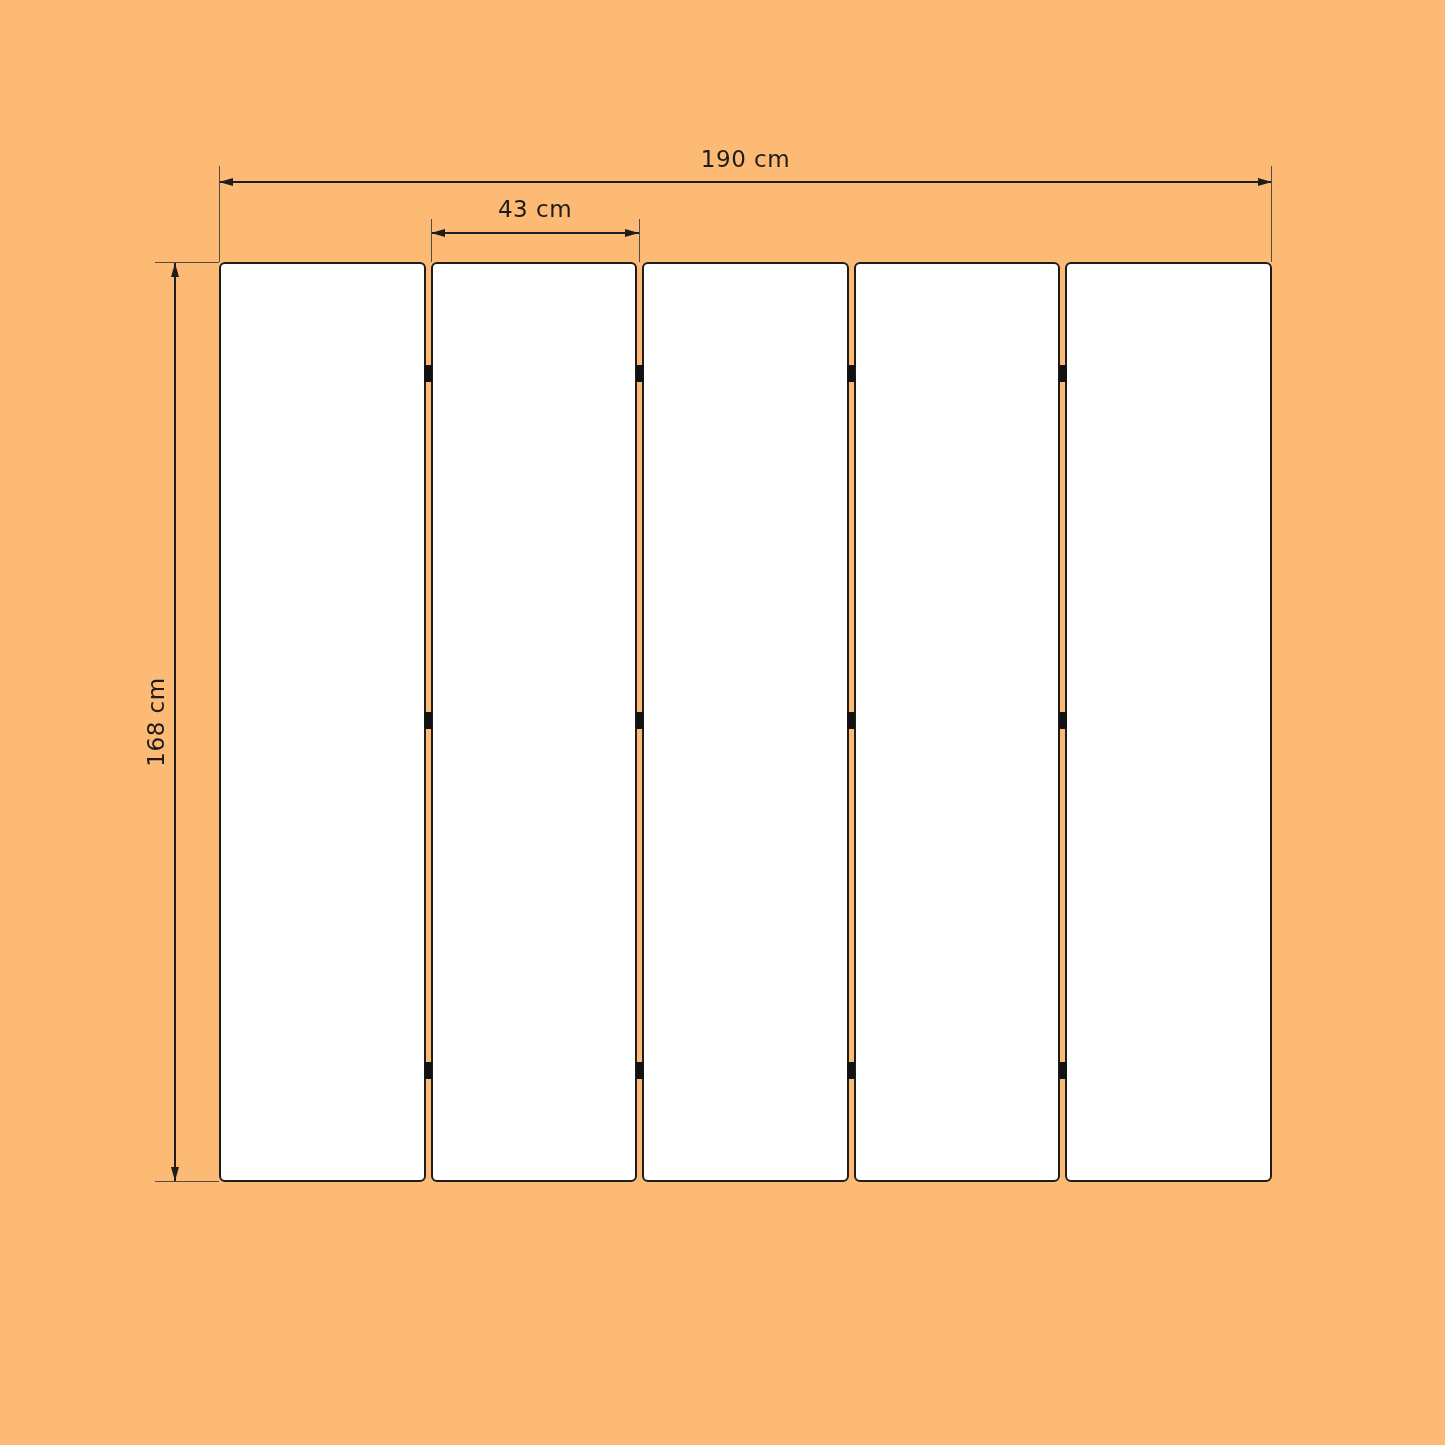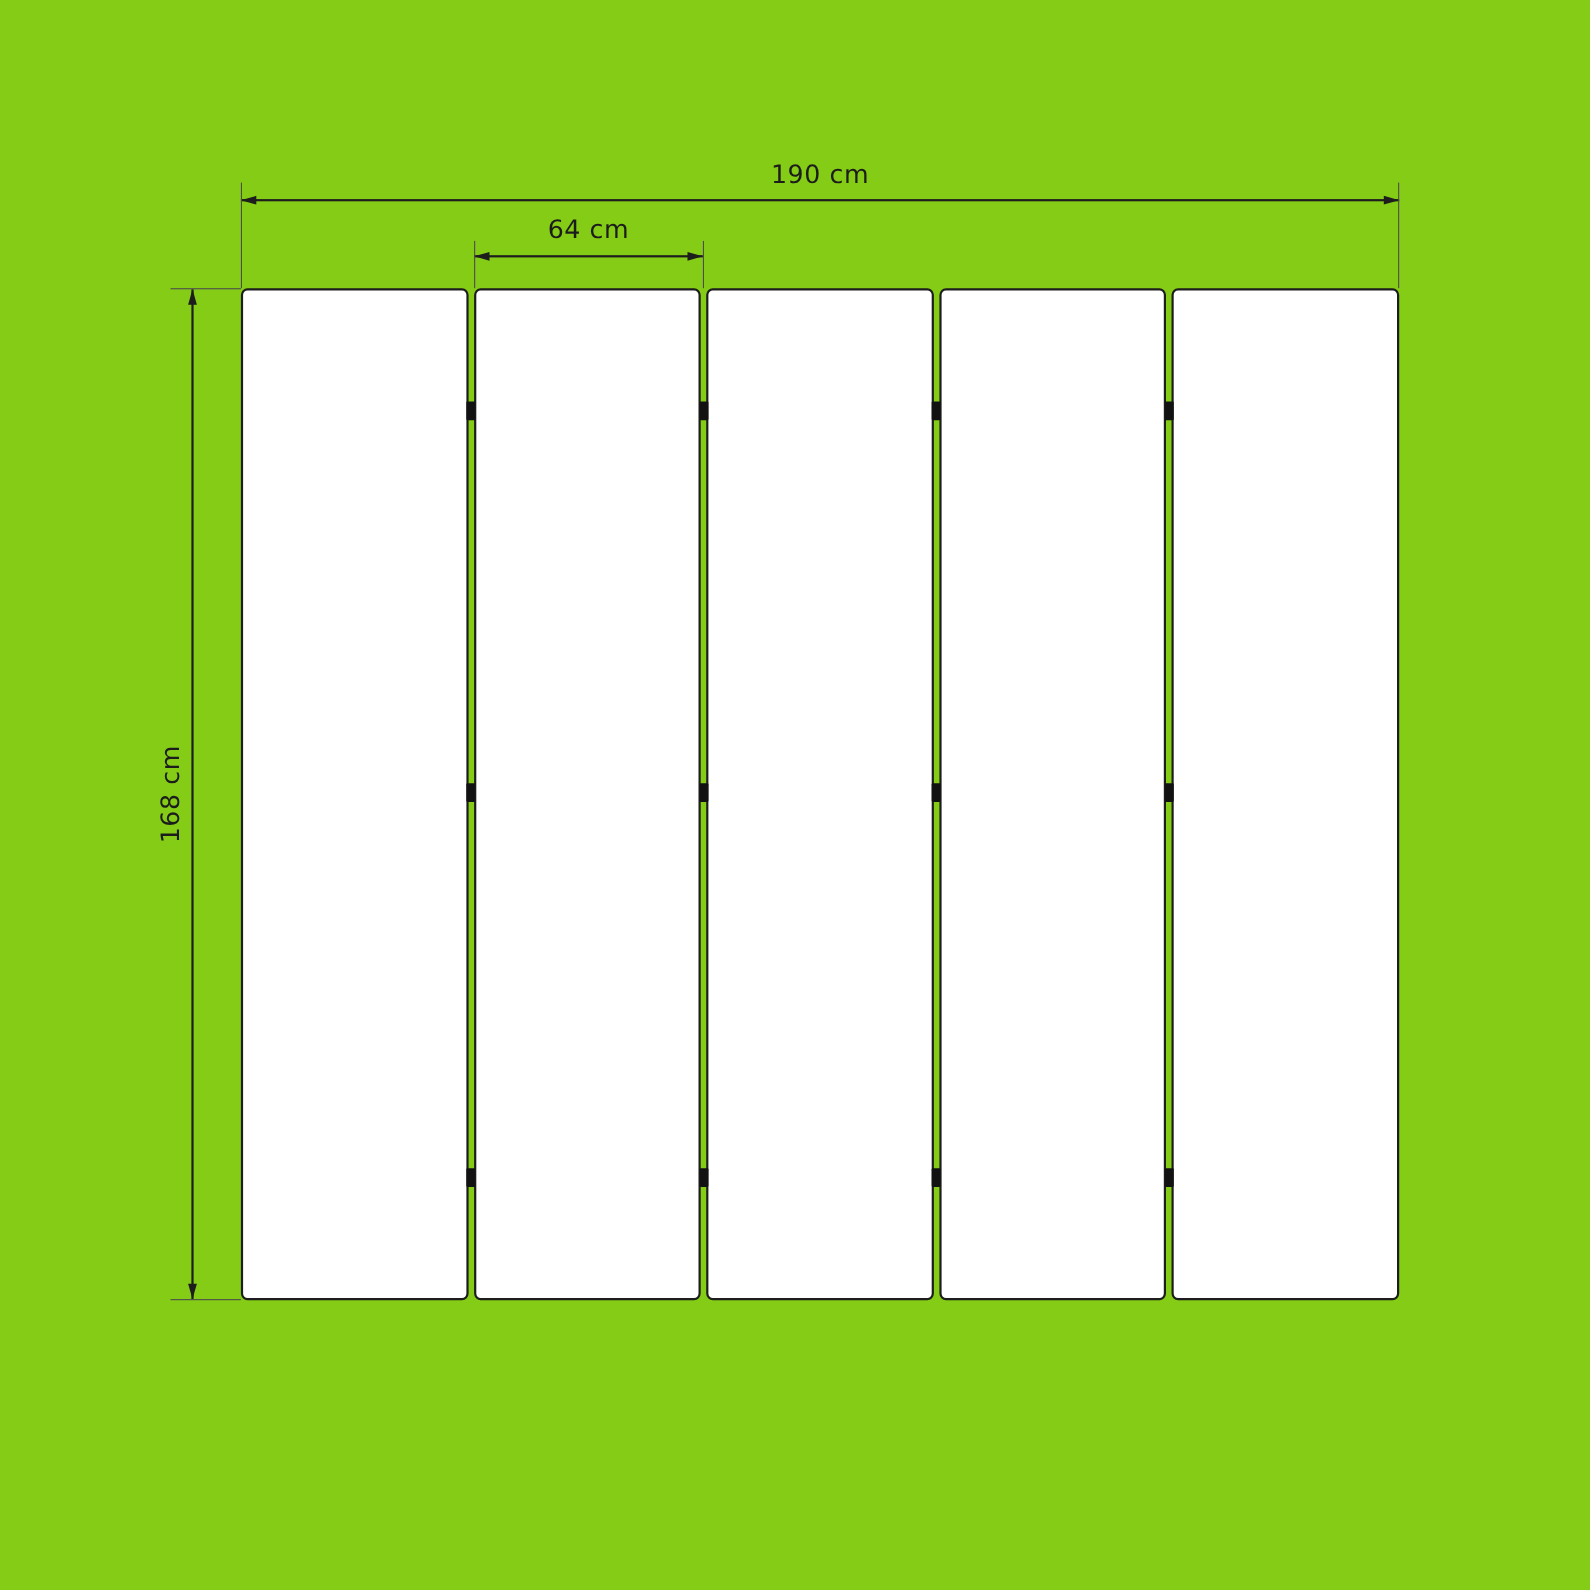--- a/index.html
+++ b/index.html
@@ -5,21 +5,21 @@
   html, body {
     margin: 0;
     padding: 0;
     background: #ffffff;
     font-family: "DejaVu Sans", "Liberation Sans", sans-serif;
   }
   #stage {
     position: relative;
     width: 1445px;
     height: 1445px;
-    background: #84cc16;
+    background: #fdba74;
     overflow: hidden;
   }
 
   
   #panels-row {
     position: absolute;
     left: 219px;
     top: 262px;
     width: 1053px;
     height: 920px;
@@ -96,21 +96,21 @@
   <div>
     <div class="dim-label" id="label-total-width">190 cm</div>
     <div class="dim-line-h" style="left:219px; top:181px; width:1053px;"></div>
     <div class="arrow arrow-left" style="left:219px;  top:177.5px;"></div>
     <div class="arrow arrow-right" style="left:1258px; top:177.5px;"></div>
     <div class="ext-line-v" style="left:218.5px; top:166px; height:96px;"></div>
     <div class="ext-line-v" style="left:1271px; top:166px; height:96px;"></div>
   </div>
 
   <div>
-    <div class="dim-label" id="label-panel-width">64 cm</div>
+    <div class="dim-label" id="label-panel-width">43 cm</div>
     <div class="dim-line-h" style="left:431px; top:232px; width:208px;"></div>
     <div class="arrow arrow-left" style="left:431px; top:228.5px;"></div>
     <div class="arrow arrow-right" style="left:625px; top:228.5px;"></div>
     <div class="ext-line-v" style="left:430.5px; top:219px; height:43px;"></div>
     <div class="ext-line-v" style="left:638.5px; top:219px; height:43px;"></div>
   </div>
 
   <div>
     <div class="dim-label" id="label-height">168 cm</div>
     <div class="dim-line-v" style="left:174px; top:263px; height:918px;"></div>

